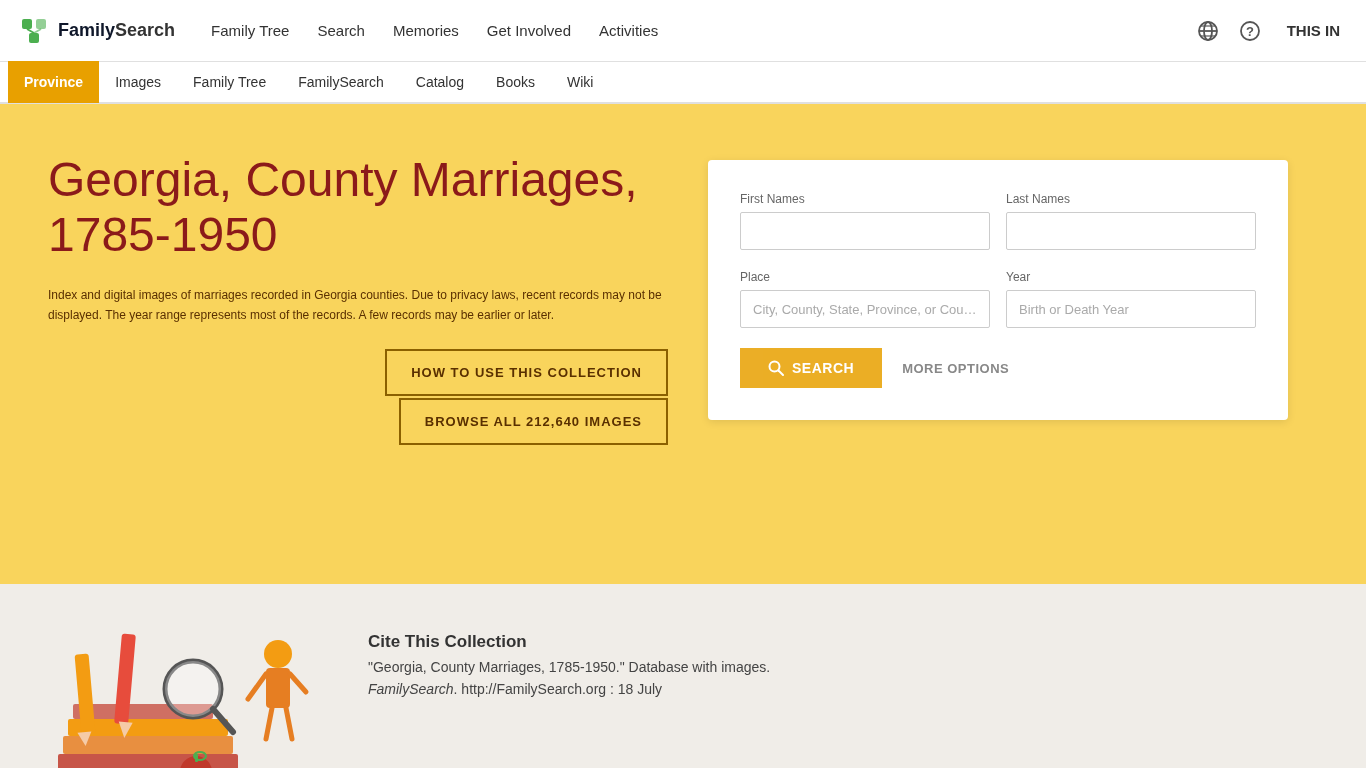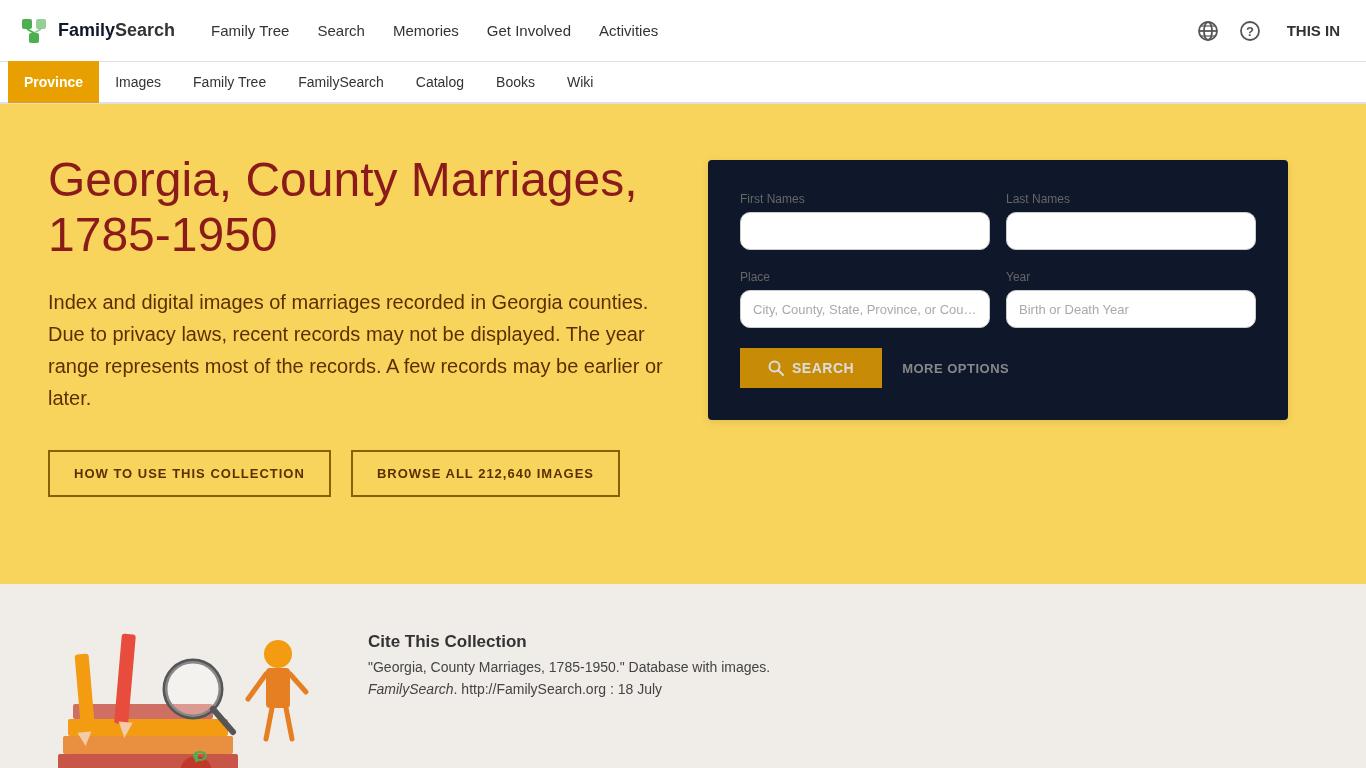--- a/index.html
+++ b/index.html
@@ -121,45 +121,46 @@
       max-width: 620px;
     }
     .hero-title {
       font-size: 48px;
       font-weight: normal;
       color: #8b1a1a;
       line-height: 1.15;
       margin-bottom: 24px;
     }
     .hero-desc {
-      font-size: 20px;
+      font-size: 12px;
       color: #5a3000;
       line-height: 1.6;
-      margin-bottom: 36px;
+      margin-bottom: 24px;
     }
     .hero-buttons {
       display: flex;
-      gap: 20px;
-      align-items: flex-start;
+      flex-direction: column;
+      gap: 2px;
+      align-items: flex-end;
     }
     .hero-btn {
       border: 2px solid #8b6000;
       background: none;
       cursor: pointer;
       font-size: 13px;
       font-weight: bold;
       color: #5a3000;
       padding: 14px 24px;
       letter-spacing: 1px;
       text-transform: uppercase;
     }
 
     
     .search-form-container {
-      background: #0f172a;
+      background: #ffffff;
       border-radius: 4px;
       padding: 32px;
       width: 580px;
       flex-shrink: 0;
       box-shadow: 0 2px 8px rgba(0,0,0,0.1);
       margin-top: 8px;
     }
     .form-row {
       display: flex;
       gap: 16px;
@@ -170,21 +171,21 @@
       display: flex;
       flex-direction: column;
     }
     .form-group label {
       font-size: 12px;
       color: #666;
       margin-bottom: 6px;
     }
     .form-group input {
       border: 1px solid #ccc;
-      border-radius: 10px;
+      border-radius: 2px;
       padding: 10px 12px;
       font-size: 14px;
       outline: none;
     }
     .form-group input::placeholder { color: #aaa; font-size: 13px; }
     .search-actions {
       display: flex;
       align-items: center;
       gap: 20px;
       margin-top: 8px;

